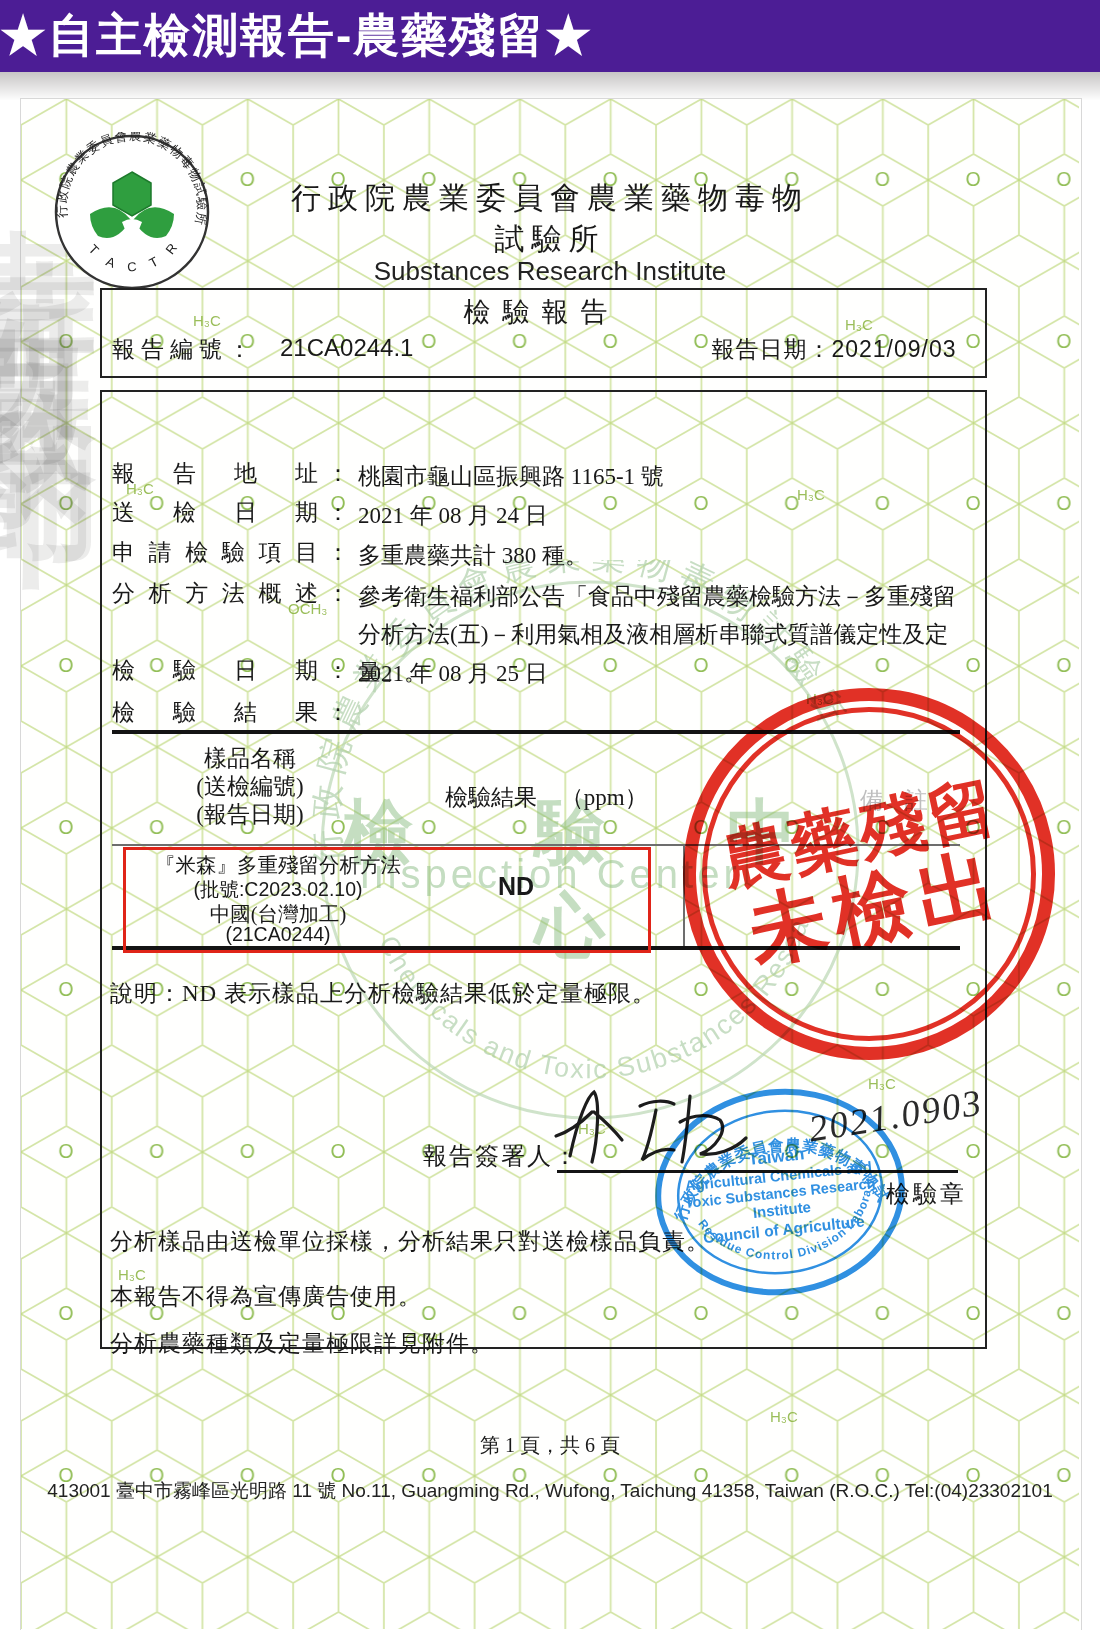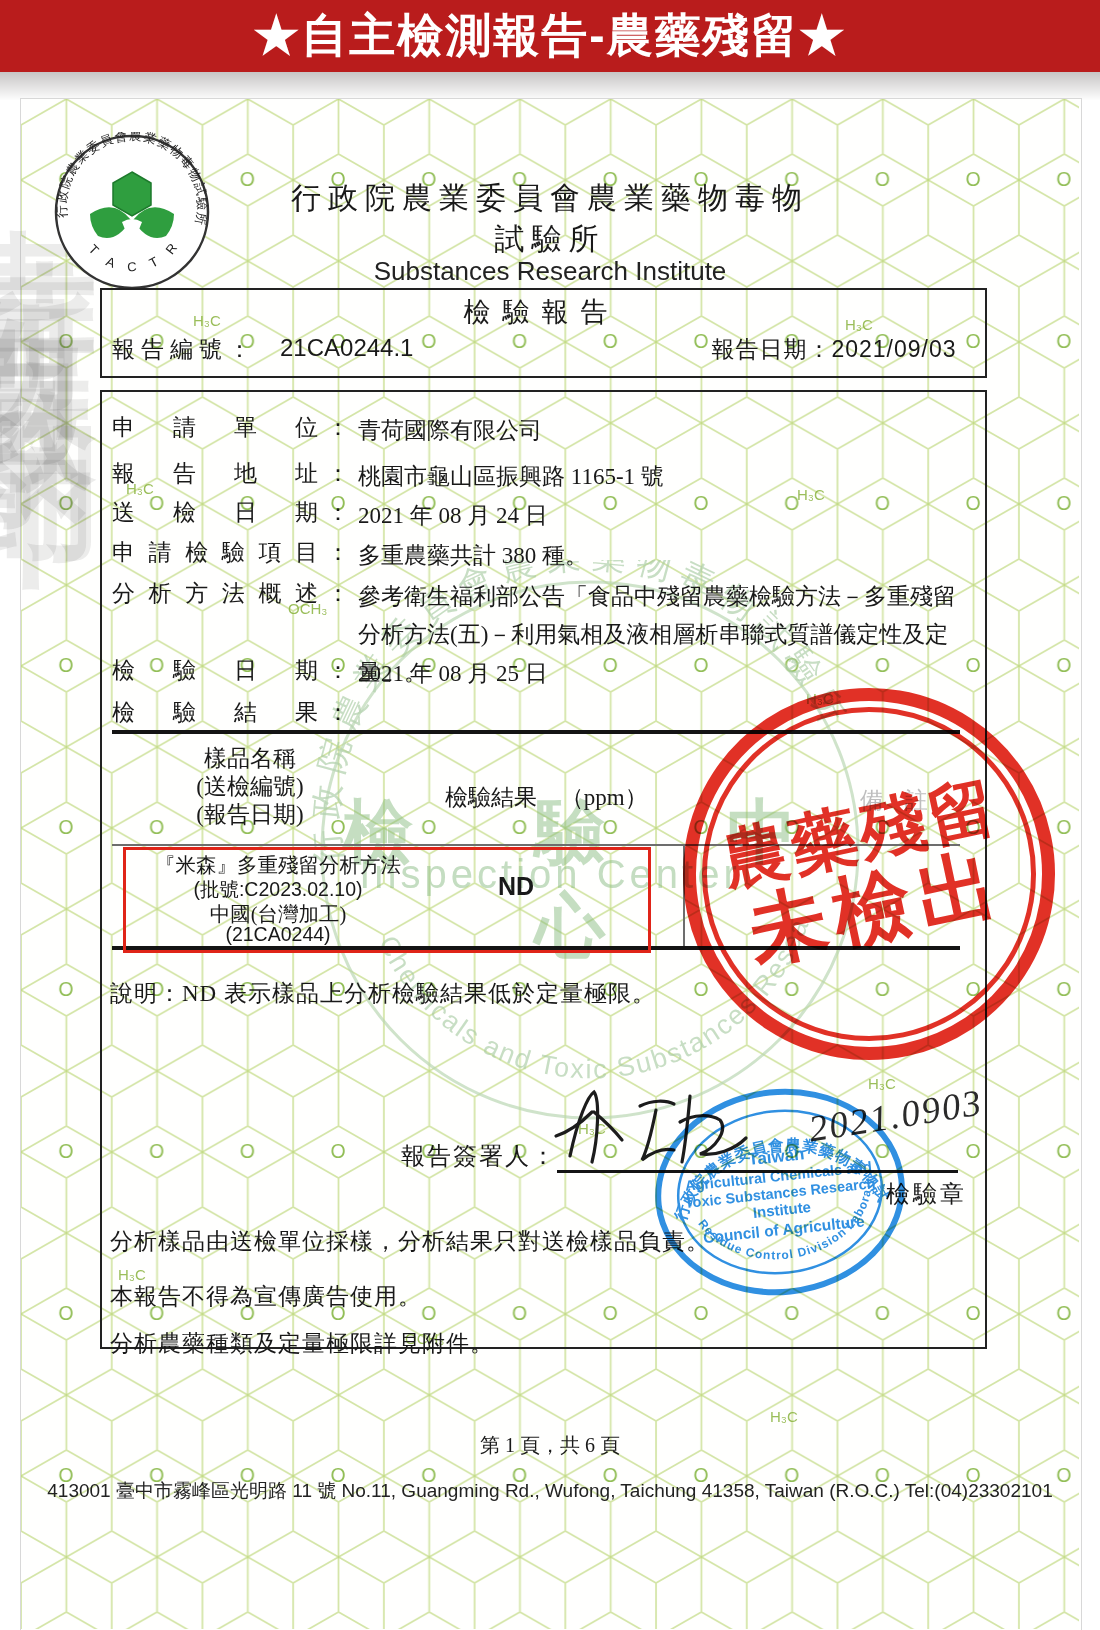--- a/index.html
+++ b/index.html
@@ -2,21 +2,21 @@
 <html><head>
 <meta charset="utf-8">
 <style>
   html,body{margin:0;padding:0;background:#fff;}
   #page{position:relative;width:1100px;height:1630px;overflow:hidden;background:#fff;
         font-family:"Liberation Serif",serif;color:#191919;}
   .abs{position:absolute;}
   .san{font-family:"Liberation Sans",sans-serif;}
 
   
-  #banner{left:0;top:0;width:1100px;height:72px;background:#b91c1c;display:flex;align-items:center;justify-content:center;}
+  #banner{left:0;top:0;width:1100px;height:72px;background:#4c1d95;display:flex;align-items:center;}
   #banner .t{color:#fff;font-size:46px;font-weight:bold;font-family:"Liberation Sans",sans-serif;letter-spacing:2px;}
   #strip{left:0;top:72px;width:1100px;height:28px;background:linear-gradient(#c7c5c5,#fdfdfd);}
 
   
   #sheet{left:20px;top:98px;width:1060px;height:1532px;background:#fffffe;border:1px solid #d8d8d8;}
   #hexbg{left:21px;top:99px;width:1058px;height:1530px;z-index:0;}
   .chem{z-index:1;color:#8ab33f;font-family:"Liberation Sans",sans-serif;font-size:15px;opacity:.85;}
   #sidewm{left:-54px;top:105px;height:1510px;z-index:1;writing-mode:vertical-rl;
           font-size:152px;font-weight:bold;letter-spacing:30px;color:rgba(70,70,70,0.10);
           font-family:"Liberation Serif",serif;line-height:1;}
@@ -57,21 +57,21 @@
 
   
   #rstamp{left:683px;top:688px;width:346px;height:346px;border:13px solid #e02418;border-radius:50%;
           z-index:6;mix-blend-mode:multiply;opacity:.94;transform:rotate(-12deg);}
   #rstamp .inner{position:absolute;left:6px;top:6px;right:6px;bottom:6px;border:5px solid #e02418;border-radius:50%;
           display:flex;flex-direction:column;align-items:center;justify-content:center;}
   #rstamp .l1{font-size:66px;font-weight:bold;color:#e02418;letter-spacing:4px;line-height:1.05;}
   #rstamp .l2{font-size:78px;font-weight:bold;color:#e02418;letter-spacing:8px;line-height:1.05;}
 
   
-  #sigL{left:401px;top:1140px;font-size:24px;z-index:3;letter-spacing:2px;}
+  #sigL{left:423px;top:1140px;font-size:24px;z-index:3;letter-spacing:2px;}
   #sigline{left:557px;top:1170px;width:401px;height:3px;background:#141414;z-index:3;}
   #sigscr{left:548px;top:1078px;width:230px;height:100px;z-index:4;}
   #sigdate{left:808px;top:1094px;font-size:37px;z-index:4;font-style:italic;transform:rotate(-9deg);
            font-family:"Liberation Serif",serif;color:#2a2a2a;letter-spacing:2px;}
   #bstamp{left:650px;top:1080px;width:260px;height:224px;z-index:6;mix-blend-mode:multiply;opacity:.92;transform:rotate(-6deg);}
   #chop{left:886px;top:1178px;font-size:24px;z-index:3;letter-spacing:3px;}
 
   .fn{left:110px;font-size:23px;z-index:3;letter-spacing:1px;}
 
   #pgno{left:250px;top:1432px;width:600px;text-align:center;font-size:20px;z-index:3;}
@@ -138,23 +138,20 @@
   <div class="abs orgen2">Substances Research Institute</div>
 
   <div id="rbox" class="abs"></div>
   <div id="rtitle" class="abs">檢驗報告</div>
   <div id="rnoL" class="abs">報告編號：</div>
   <div id="rnoV" class="abs san">21CA0244.1</div>
   <div id="rdt" class="abs"><span>報告日期：</span><span class="san">2021/09/03</span></div>
 
   <div id="mbox" class="abs"></div>
 
-  <div class="abs frow" style="top:412px;">
-    <span class="flabel">申請單位</span><span class="fcolon">：</span><span class="fval">青荷國際有限公司</span>
-  </div>
   <div class="abs frow" style="top:458px;">
     <span class="flabel">報告地址</span><span class="fcolon">：</span><span class="fval">桃園市龜山區振興路 1165-1 號</span>
   </div>
   <div class="abs frow" style="top:497px;">
     <span class="flabel">送檢日期</span><span class="fcolon">：</span><span class="fval">2021 年 08 月 24 日</span>
   </div>
   <div class="abs frow" style="top:537px;">
     <span class="flabel">申請檢驗項目</span><span class="fcolon">：</span><span class="fval">多重農藥共計 380 種。</span>
   </div>
   <div class="abs frow" style="top:578px;">

